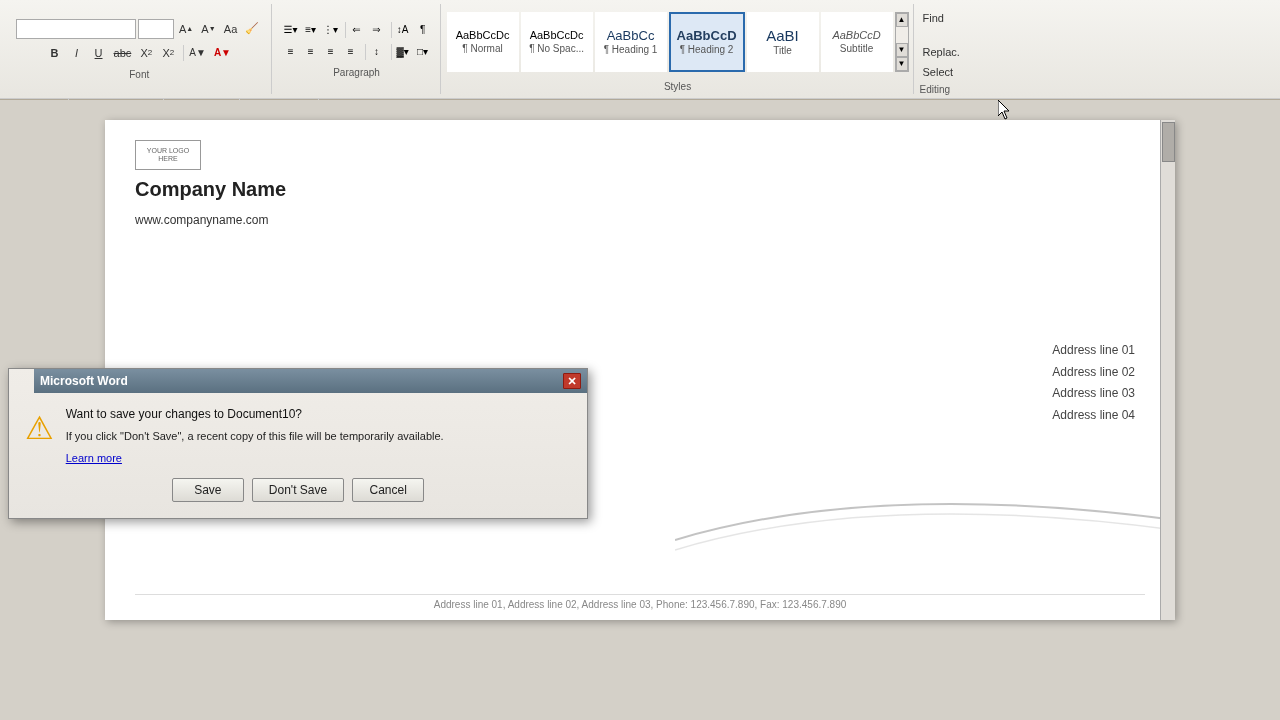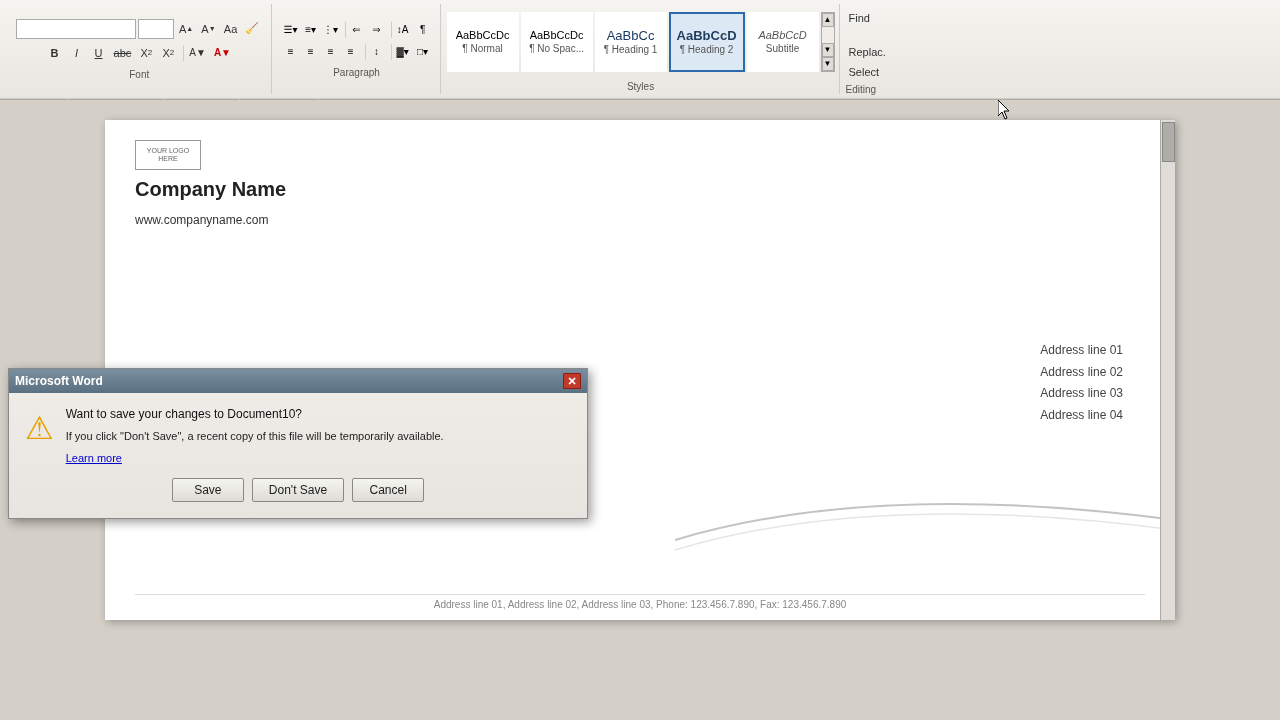--- a/index.html
+++ b/index.html
@@ -214,21 +214,21 @@
     }
 
     .doc-website {
       font-size: 12px;
       color: #333;
       margin-bottom: 16px;
     }
 
     .doc-address-block {
       position: absolute;
-      right: 52px;
+      right: 40px;
       top: 220px;
       font-size: 12px;
       color: #444;
       line-height: 1.8;
     }
 
     .doc-curve {
       position: absolute;
       bottom: 40px;
       right: 0;
@@ -290,20 +290,21 @@
 
     .dialog-titlebar {
       background: linear-gradient(to bottom, #7a8fa0, #5a7080);
       color: white;
       padding: 4px 6px;
       display: flex;
       align-items: center;
       justify-content: space-between;
       font-size: 12px;
       font-weight: bold;
+      margin-left: 25px;
     }
 
     .dialog-close-btn {
       background: #c0392b;
       border: 1px solid #8e1a10;
       color: white;
       width: 18px;
       height: 16px;
       font-size: 11px;
       display: flex;
@@ -477,20 +478,24 @@
         </div>
         <div class="style-item">
           <div class="style-preview h1-preview">AaBbCc</div>
           <div class="styles-label">¶ Heading 1</div>
         </div>
         <div class="style-item active">
           <div class="style-preview h2-preview">AaBbCcD</div>
           <div class="styles-label">¶ Heading 2</div>
         </div>
         <div class="style-item">
+          <div class="style-preview title-preview">AaBI</div>
+          <div class="styles-label">Title</div>
+        </div>
+        <div class="style-item">
           <div class="style-preview subtitle-preview">AaBbCcD</div>
           <div class="styles-label">Subtitle</div>
         </div>
         <div class="styles-scroll">
           <div class="scroll-btn">▲</div>
           <div style="flex:1"></div>
           <div class="scroll-btn">▼</div>
           <div class="scroll-btn">▼</div>
         </div>
       </div>

